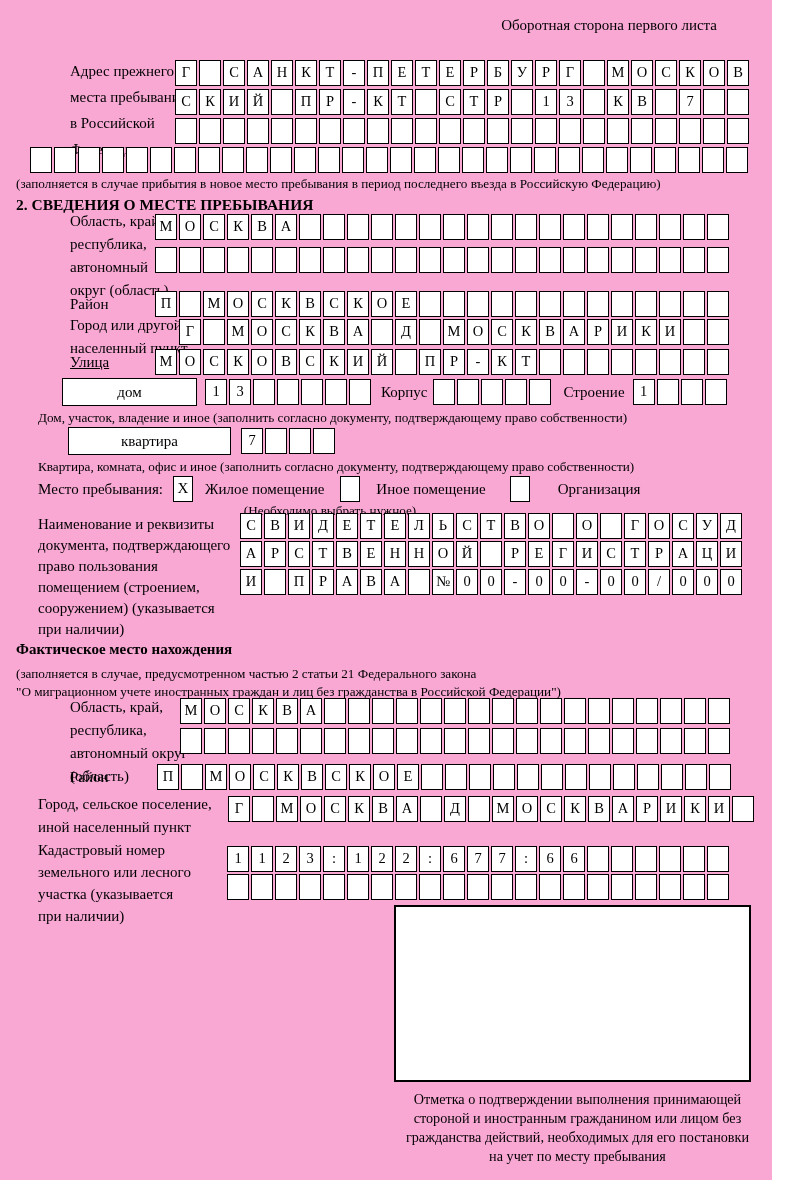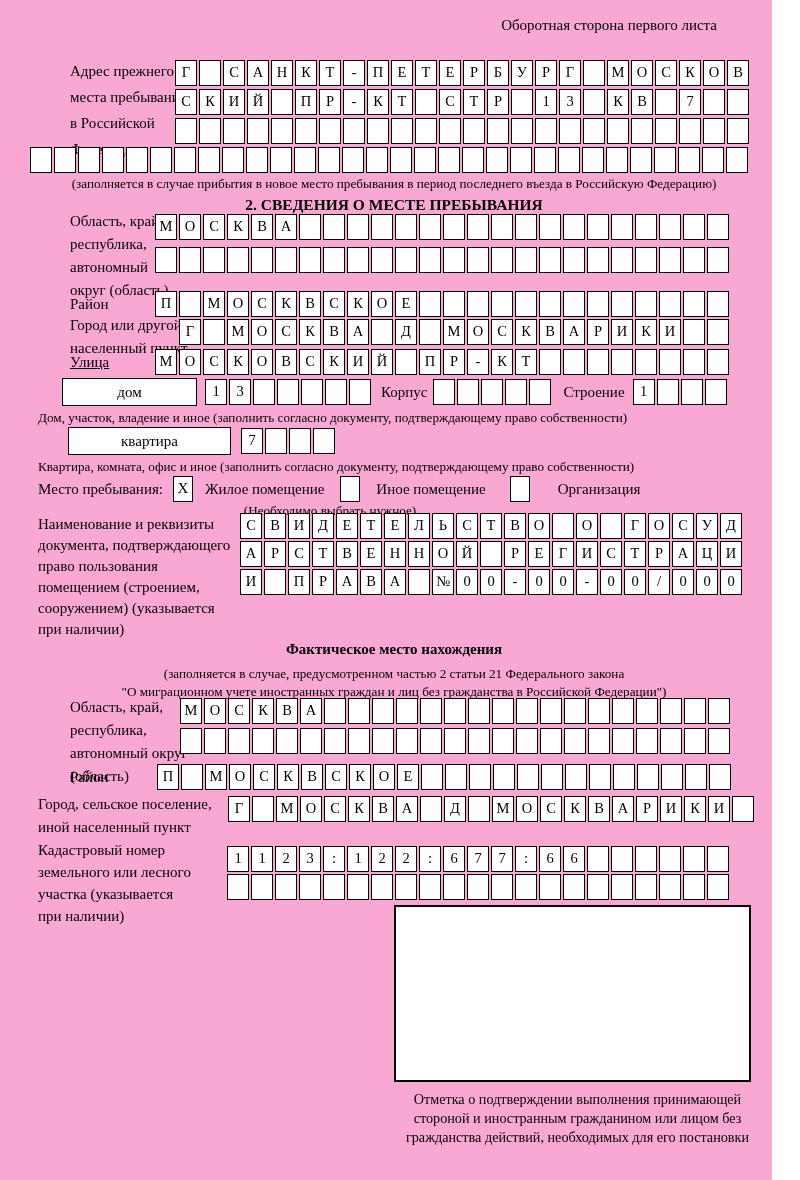--- a/index.html
+++ b/index.html
@@ -4,21 +4,21 @@
 <style>
   html,body{margin:0;padding:0;background:#fff;}
   .page{
     position:relative;width:772px;height:1180px;background:#f9a8d4;color:#000;
     font-family:"Liberation Serif","DejaVu Serif",serif;overflow:hidden;
   }
   .abs{position:absolute;}
   .lbl{font-size:15px;line-height:23px;white-space:nowrap;}
   .lbl-tight{font-size:15px;line-height:21px;white-space:nowrap;}
   .caption{font-size:13.2px;line-height:16px;}
-  .center{text-align:center;width:100%;left:8px;}
+  .center{width:100%;left:16px;}
   .sec-title{font-weight:bold;font-size:15.5px;}
   .cells{display:flex;gap:2px;}
   .stack{display:flex;flex-direction:column;}
   .cell{
     flex:0 0 22px;width:22px;height:26px;box-sizing:border-box;
     border:1.7px solid #000;text-align:center;font-size:14.5px;line-height:23px;
     background:#fff;overflow:hidden;
   }
   .widebox{
     box-sizing:border-box;border:1.7px solid #000;height:28px;background:#fff;
@@ -620,15 +620,16 @@
         <div class="cell"></div>
         <div class="cell"></div>
       </div>
   </div>
 
   <div class="abs stamp" style="top:905px;left:394px;width:357px;height:177px;"></div>
   <div class="abs stamp-cap" style="top:1090px;left:385px;width:385px;">
       <div>Отметка о подтверждении выполнения принимающей</div>
       <div>стороной и иностранным гражданином или лицом без</div>
       <div>гражданства действий, необходимых для его постановки</div>
+      <div>на учет по месту пребывания</div>
     </div>
 
 </div>
 
 </body></html>

